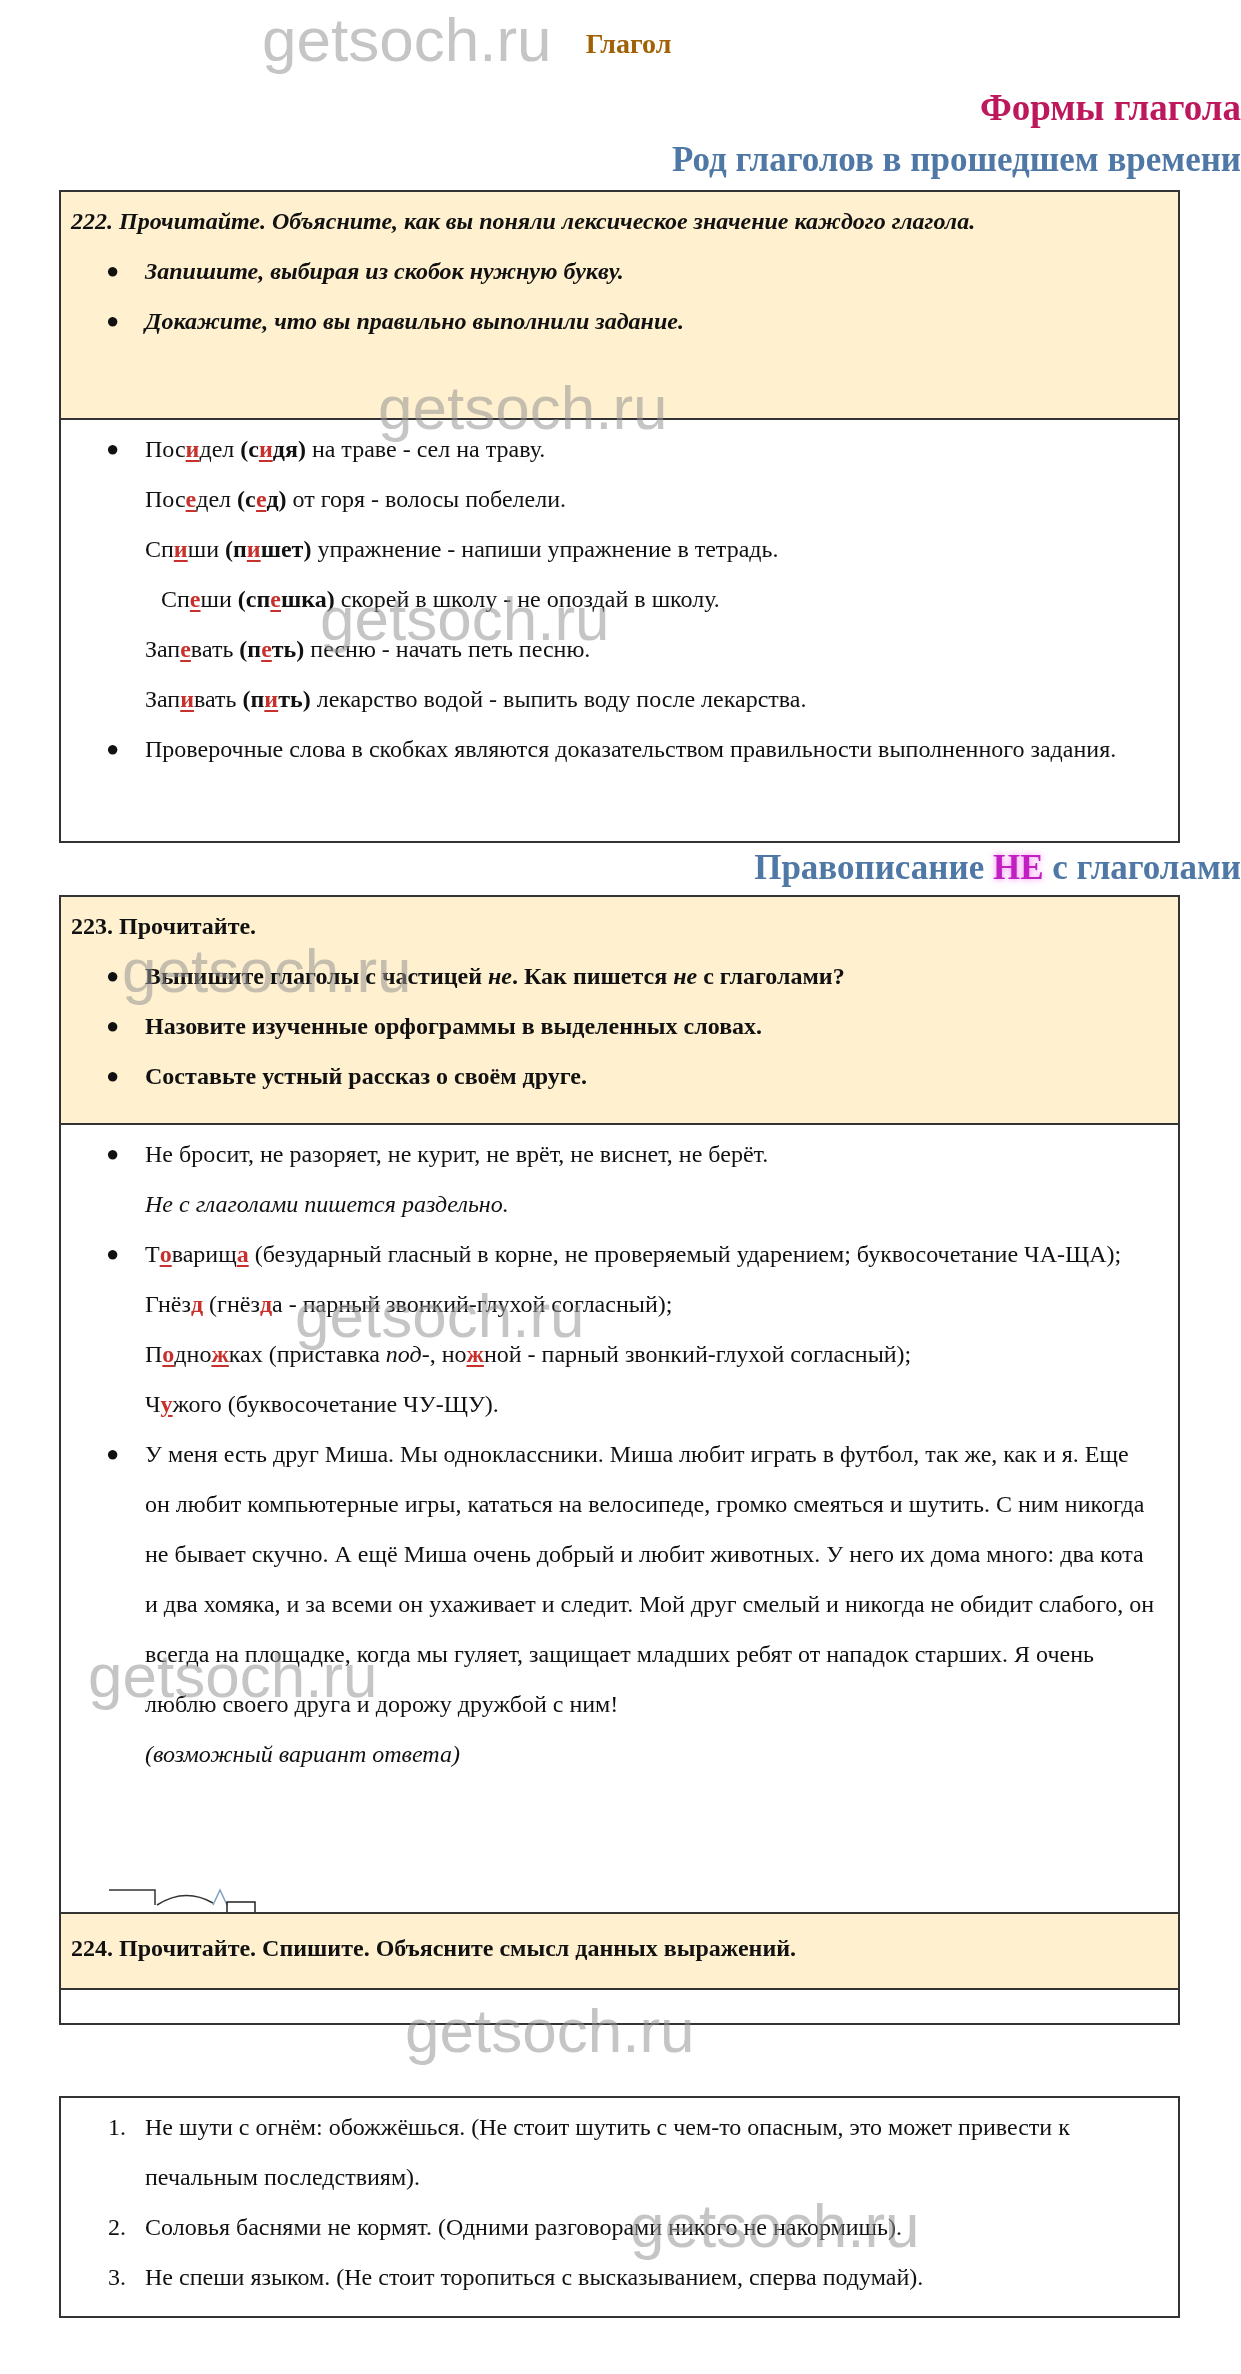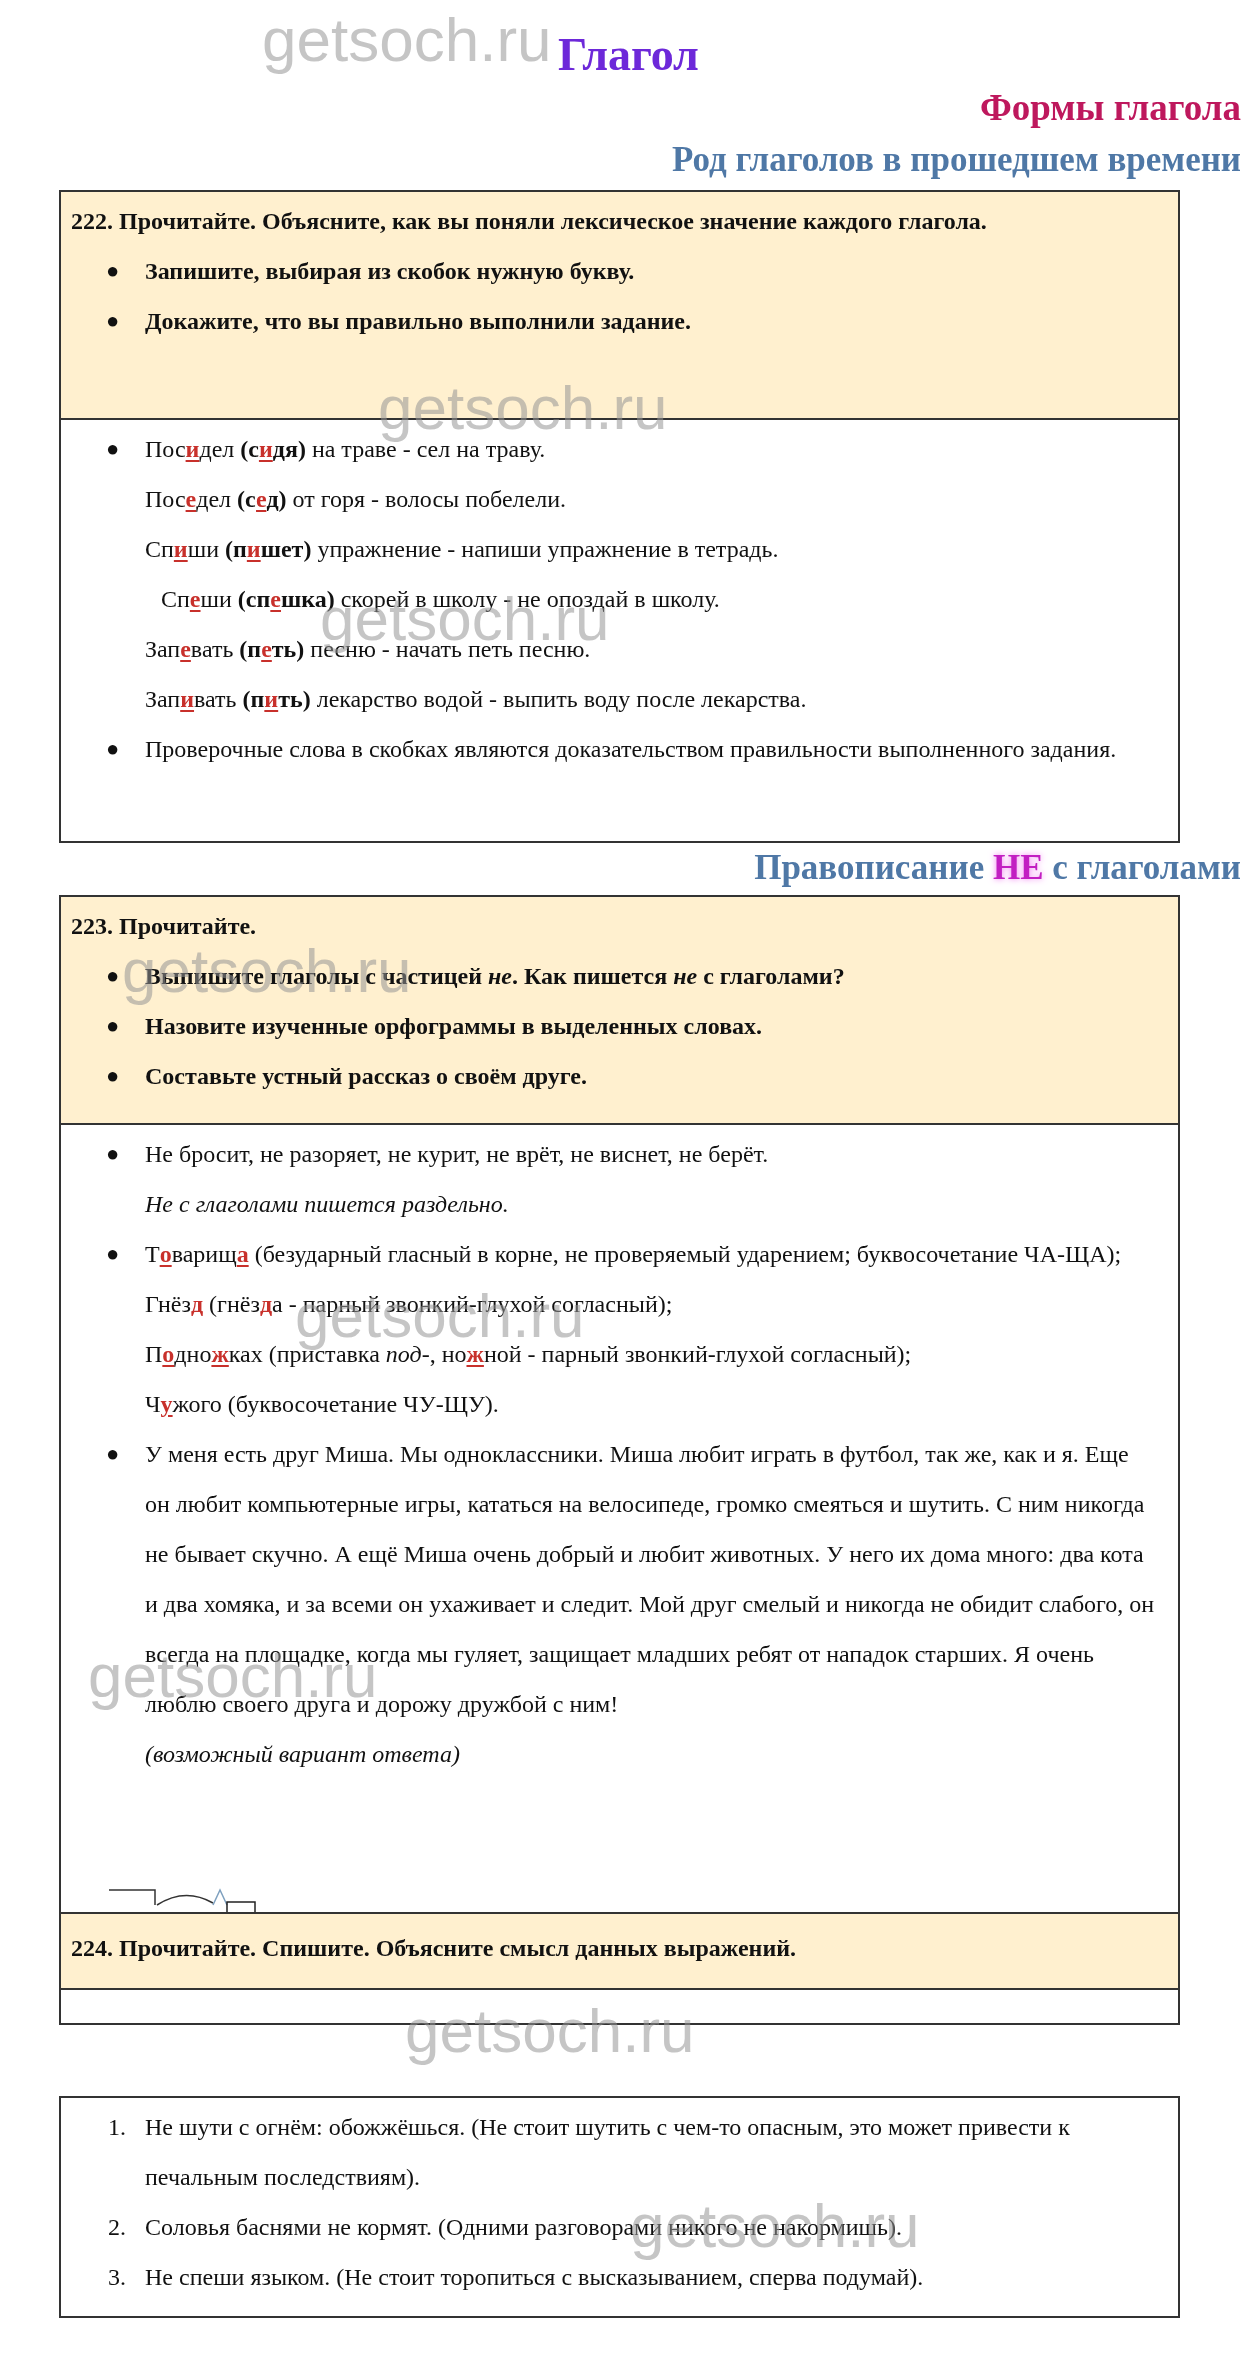--- a/index.html
+++ b/index.html
@@ -3,21 +3,21 @@
 <meta charset="utf-8">
 <style>
   html, body { margin: 0; padding: 0; background: #ffffff; }
   body {
     width: 1241px; height: 2374px; position: relative; overflow: hidden;
     font-family: "Liberation Serif", "DejaVu Serif", serif;
     color: #111111;
   }
   .h-main {
     position: absolute; left: 16px; right: 0; text-align: center;
-    font-weight: bold; color: #6d28d9; font-size: 46px; top: 28px;
+    font-weight: bold; color: #a16207; font-size: 28px; top: 28px;
   }
   .h-sub {
     position: absolute; left: 0; right: 0; text-align: right;
     font-weight: bold; color: #be185d; font-size: 37px; top: 86px;
   }
   .h-topic {
     position: absolute; left: 0; right: 0; text-align: right;
     font-weight: bold; color: #4f78a6; font-size: 35px; top: 140px;
   }
   .h-topic2 { top: 848px; }
@@ -74,21 +74,21 @@
     font-family: "Liberation Serif", serif; color: #222;
   }
 </style>
 </head>
 <body>
 
 <div class="h-main">Глагол</div>
 <div class="h-sub">Формы глагола</div>
 <div class="h-topic">Род глаголов в прошедшем времени</div>
 
-<div class="box task" style="top:190px;height:262px;">
+<div class="box task" style="top:190px;height:262px;font-style:italic;">
   <div class="task-title">222. Прочитайте. Объясните, как вы поняли лексическое значение каждого глагола.</div>
   <ul class="blist" style="margin-top:0;">
     <li class="bold"><span class="bullet">●</span><span>Запишите, выбирая из скобок нужную букву.</span></li>
     <li class="bold"><span class="bullet">●</span><span>Докажите, что вы правильно выполнили задание.</span></li>
   </ul>
 </div>
 
 <div class="box ans" style="top:418px;height:425px;padding-top:4px;">
   <ul class="blist" id="ex222-lines">
 

